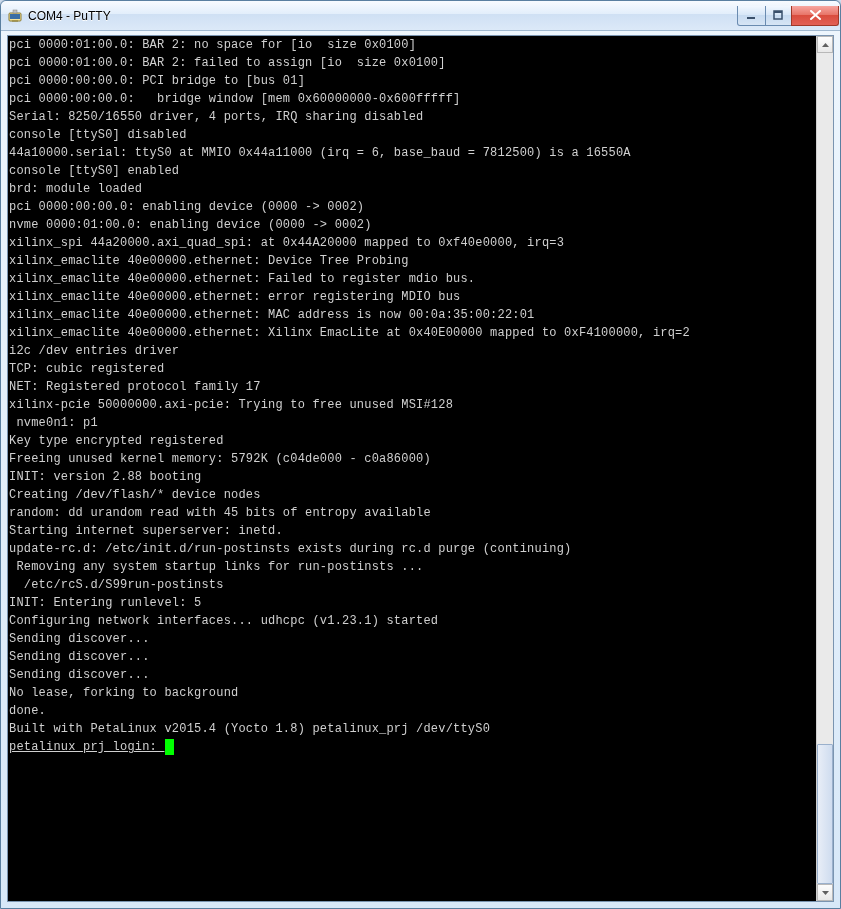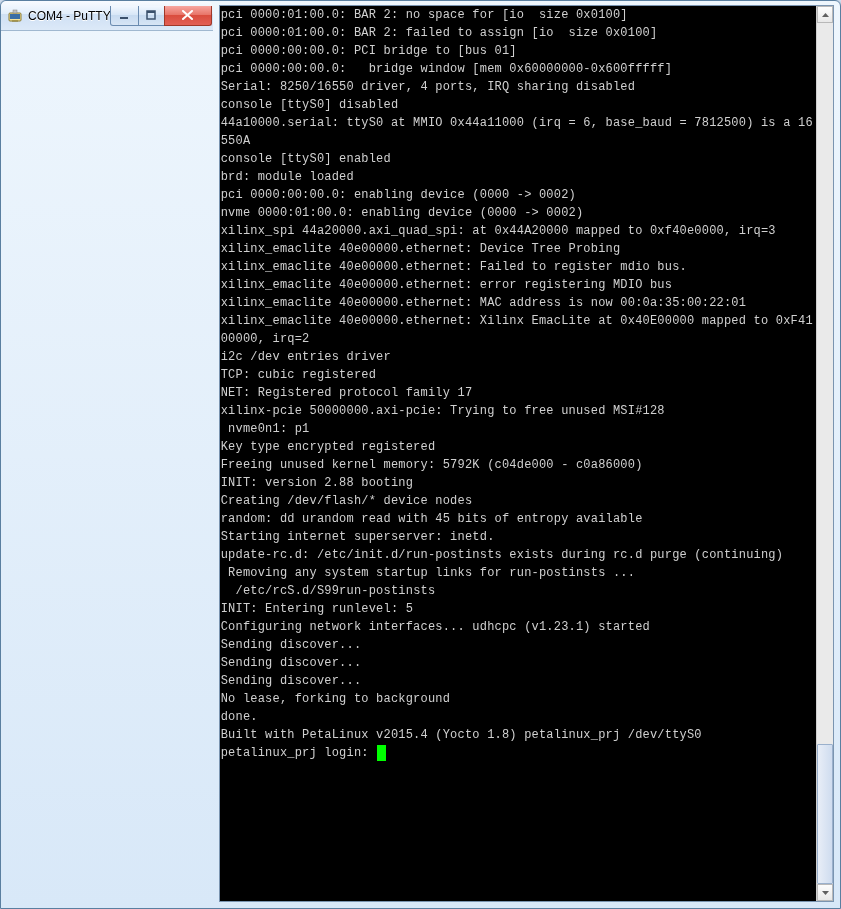--- a/index.html
+++ b/index.html
@@ -10,21 +10,21 @@
     height: 909px;
     overflow: hidden;
   }
   .window {
     width: 841px;
     height: 909px;
     background: linear-gradient(to bottom, #eef6fd 0%, #d8e8f8 100%);
     border: 1px solid #5a7fa0;
     border-radius: 6px 6px 0 0;
     display: flex;
-    flex-direction: row;
+    flex-direction: column;
     box-shadow: 0 0 3px rgba(0,0,0,0.3);
   }
   .titlebar {
     height: 30px;
     display: flex;
     align-items: center;
     padding: 0 0 0 6px;
     background: linear-gradient(to bottom, #f8fbff 0%, #e2eefb 45%, #cfe0f4 46%, #dce9f8 100%);
     border-bottom: 1px solid #a0b8d0;
     border-radius: 6px 6px 0 0;
@@ -123,21 +123,21 @@
     border: 1px solid #9ab0cc;
     border-radius: 1px;
   }
   .terminal-wrap {
     position: absolute;
     left: 0; top: 0;
     right: 17px;
     bottom: 0;
     overflow: hidden;
   }
-  .prompt-line { display: flex; align-items: center; }
+  .prompt-line { display: flex; align-items: center; text-decoration: underline; }
 </style>
 </head>
 <body>
 
 <div class="window">
   <div class="titlebar">
     <span class="icon">
       <svg width="16" height="16" viewBox="0 0 16 16">
         <rect x="2" y="5" width="12" height="8" rx="1" fill="#f6e39c" stroke="#8a7a30" stroke-width="1"></rect>
         <rect x="3" y="6" width="10" height="5" fill="#3b6ea5"></rect>

